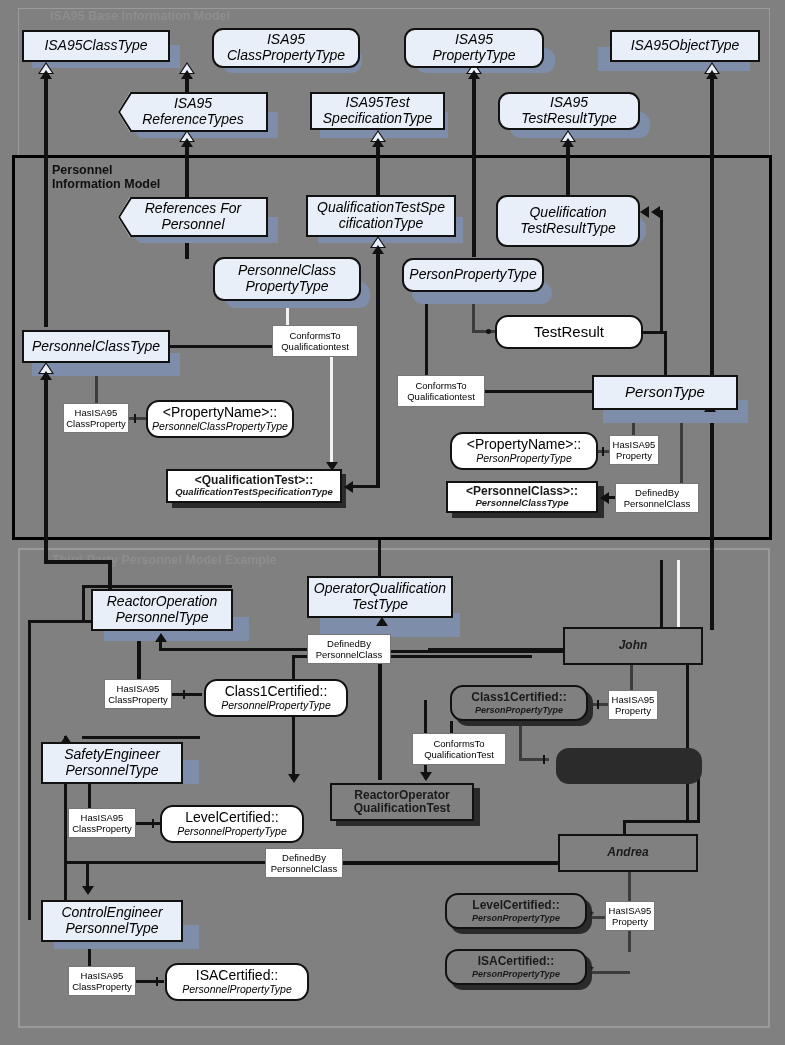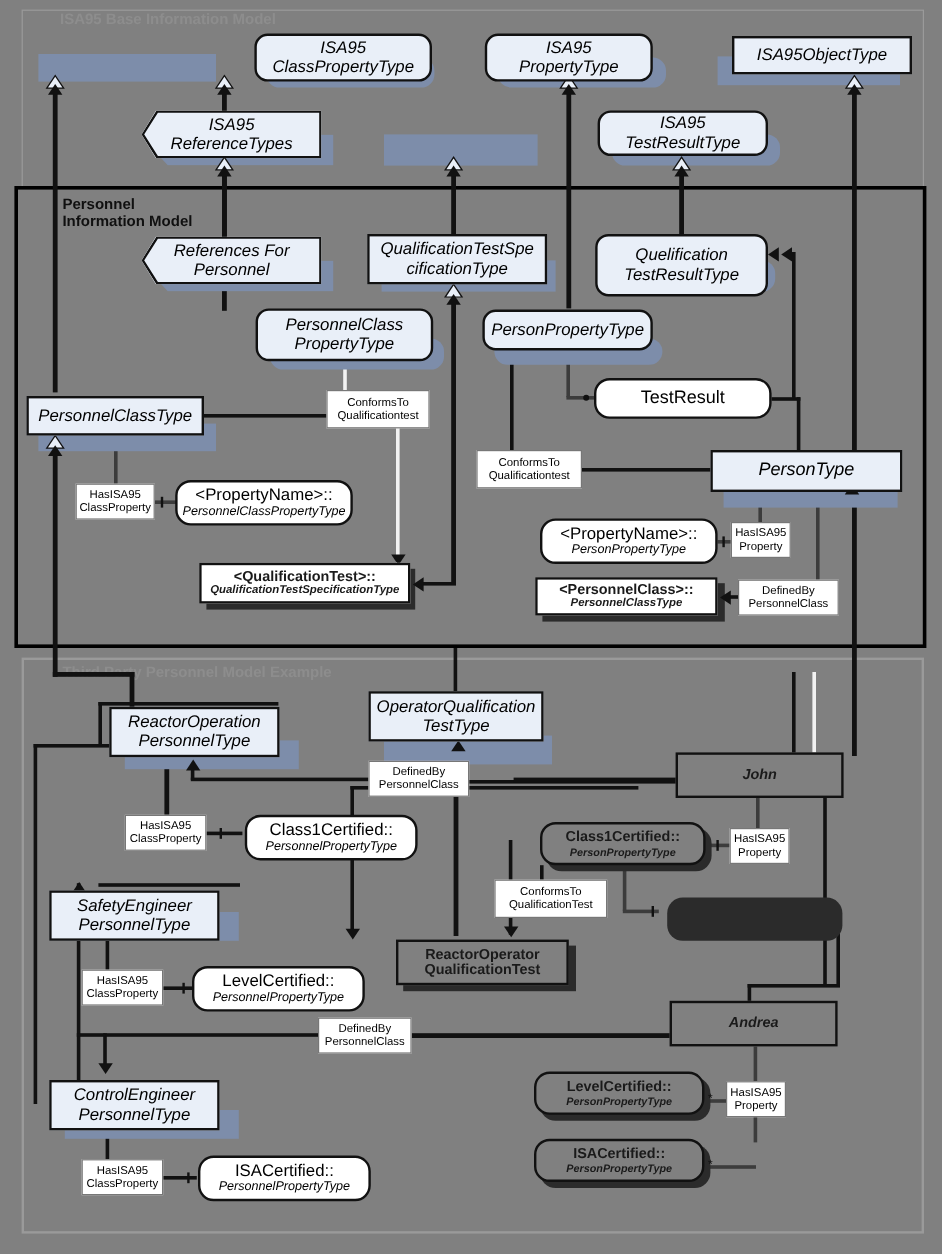--- a/index.html
+++ b/index.html
@@ -120,20 +120,23 @@
   <div class="ln" style="left:472px;top:72px;width:4px;height:185px;"></div>
 
   <div class="ln" style="left:376px;top:140px;width:4px;height:55px;"></div>
 
   <div class="ln" style="left:566px;top:140px;width:4px;height:55px;"></div>
 
   <div class="ln" style="left:710px;top:72px;width:4px;height:303px;"></div>
   <div class="ln" style="left:710px;top:410px;width:4px;height:220px;"></div>
 
   <div class="sh" style="left:32px;top:45px;width:148px;height:23px;"></div>
+  <div class="node cls" style="left:22px;top:30px;width:148px;height:32px;">
+    <span class="lbl t1">ISA95ClassType</span>
+  </div>
 
   <div class="shr" style="left:222px;top:48px;width:140px;height:25px;"></div>
   <div class="node clsr" style="left:212px;top:28px;width:148px;height:40px;">
     <span class="lbl t1">ISA95</span>
     <span class="lbl t1">ClassPropertyType</span>
   </div>
 
   <div class="shr" style="left:415px;top:48px;width:140px;height:25px;"></div>
   <div class="node clsr" style="left:404px;top:28px;width:140px;height:40px;">
     <span class="lbl t1">ISA95</span>
@@ -148,20 +151,24 @@
   <div class="chevsh" style="left:128px;top:112px;width:150px;height:26px;"></div>
   <div class="chev" style="left:118px;top:92px;width:150px;height:40px;border:0;">
     <svg width="150" height="40" style="position:absolute;left:0;top:0;">
       <polygon points="13,1 149,1 149,39 13,39 1,20" fill="#e9eff8" stroke="#111" stroke-width="2"></polygon>
     </svg>
     <span class="lbl t1" style="position:relative;z-index:2;">ISA95</span>
     <span class="lbl t1" style="position:relative;z-index:2;">ReferenceTypes</span>
   </div>
 
   <div class="sh" style="left:320px;top:112px;width:128px;height:26px;"></div>
+  <div class="node cls" style="left:310px;top:92px;width:135px;height:38px;">
+    <span class="lbl t1">ISA95Test</span>
+    <span class="lbl t1">SpecificationType</span>
+  </div>
 
   <div class="shr" style="left:510px;top:112px;width:140px;height:26px;"></div>
   <div class="node clsr" style="left:498px;top:92px;width:142px;height:38px;">
     <span class="lbl t1">ISA95</span>
     <span class="lbl t1">TestResultType</span>
   </div>
 
   <div class="tri-up" style="left:38px;top:62px;">
       <i></i>
     </div>
@@ -226,21 +233,21 @@
   <div class="node obj" style="left:495px;top:315px;width:148px;height:34px;">
     <span class="lbl t1" style="font-size:15px;">TestResult</span>
   </div>
 
   <div class="sh" style="left:32px;top:353px;width:148px;height:23px;"></div>
   <div class="node cls" style="left:22px;top:330px;width:148px;height:33px;">
     <span class="lbl t1">PersonnelClassType</span>
   </div>
 
   <div class="sh" style="left:603px;top:400px;width:145px;height:23px;"></div>
-  <div class="node cls" style="left:592px;top:375px;width:160px;height:35px;">
+  <div class="node cls" style="left:592px;top:375px;width:146px;height:35px;">
     <span class="lbl t1" style="font-size:15px;">PersonType</span>
   </div>
 
   <div class="node obj" style="left:146px;top:400px;width:148px;height:38px;">
     <span class="lbl t1">&lt;PropertyName&gt;::</span>
     <span class="lbl t2">PersonnelClassPropertyType</span>
   </div>
 
   <div class="node obj" style="left:450px;top:432px;width:148px;height:38px;">
     <span class="lbl t1">&lt;PropertyName&gt;::</span>

